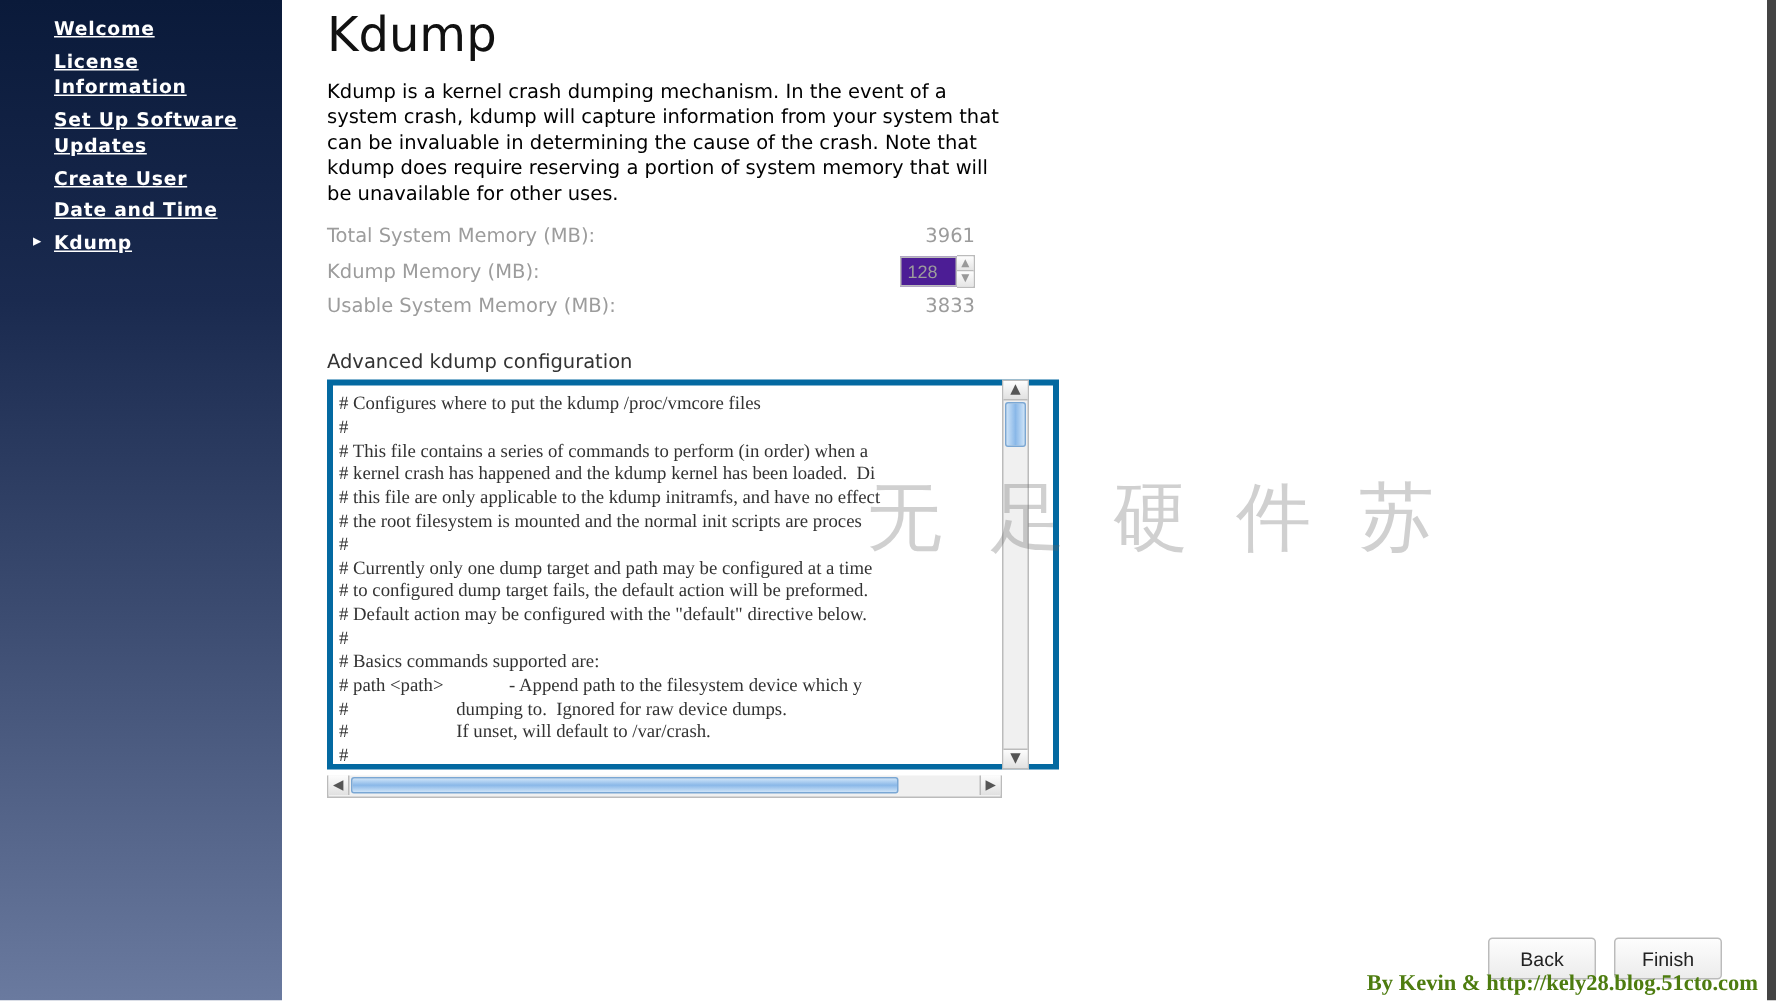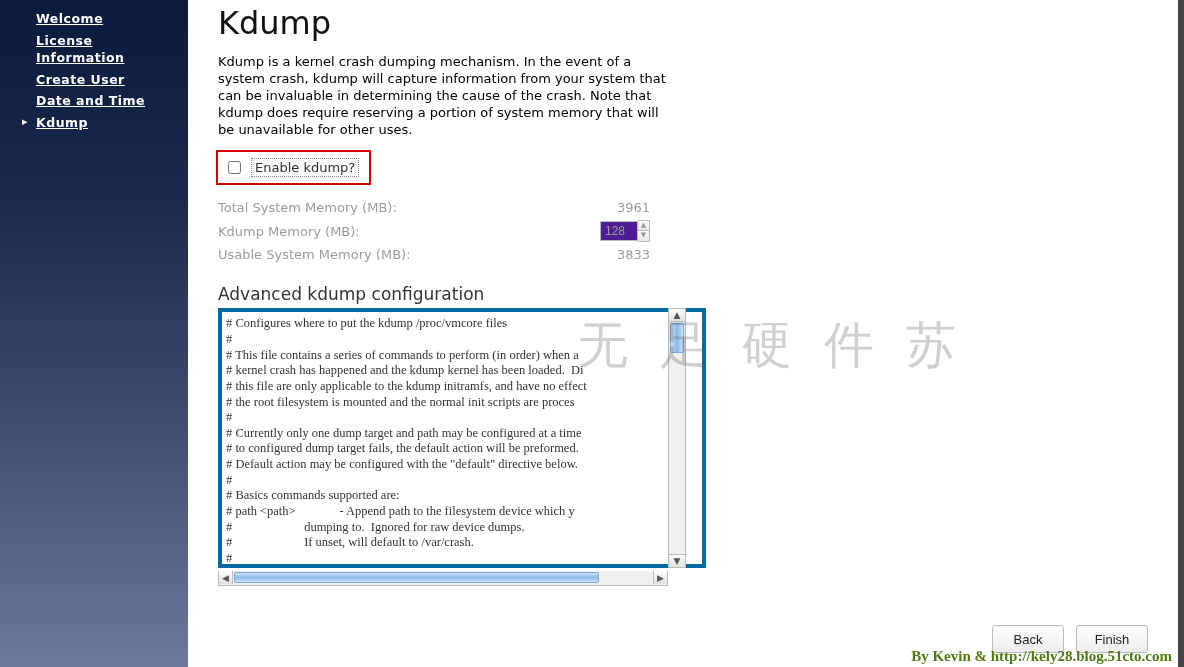--- a/index.html
+++ b/index.html
@@ -124,21 +124,21 @@
       font-size: 7px;
       line-height: 8px;
       text-align: center;
       background: linear-gradient(#fdfdfd,#e5e5e5);
       color: #999;
       cursor: pointer;
     }
     .spin-btn:first-child { border-bottom: 1px solid #bbb; }
     .adv-label {
       color: #333;
-      font-size: 17px;
+      font-size: 13px;
       margin-top: 22px;
       margin-bottom: 4px;
     }
     .textarea-wrap {
       position: relative;
       width: 468px;
     }
     .config-textarea {
       width: 488px;
       height: 260px;
@@ -260,33 +260,30 @@
       background: #444;
     }
   </style>
 </head>
 <body>
 
 <div class="container">
   <div class="sidebar">
     <div class="sidebar-item">Welcome</div>
     <div class="sidebar-item">License Information</div>
+    <div class="sidebar-item">Set Up Software Updates</div>
     <div class="sidebar-item">Create User</div>
     <div class="sidebar-item">Date and Time</div>
     <div class="sidebar-item active">Kdump</div>
   </div>
 
   <div class="main">
     <h1 class="page-title">Kdump</h1>
     <p class="description">Kdump is a kernel crash dumping mechanism. In the event of a system crash, kdump will capture information from your system that can be invaluable in determining the cause of the crash. Note that kdump does require reserving a portion of system memory that will be unavailable for other uses.</p>
 
-    <div class="enable-row">
-      <input type="checkbox" style="">
-      <span class="enable-label">Enable kdump?</span>
-    </div>
 
     <div class="memrow">
       <span class="lbl">Total System Memory (MB):</span>
       <span class="val">3961</span>
     </div>
 
     <div class="memrow">
       <span class="lbl">Kdump Memory (MB):</span>
       <div class="spin">
         <input class="spin-input" type="text" disabled="" value="128" style="">

